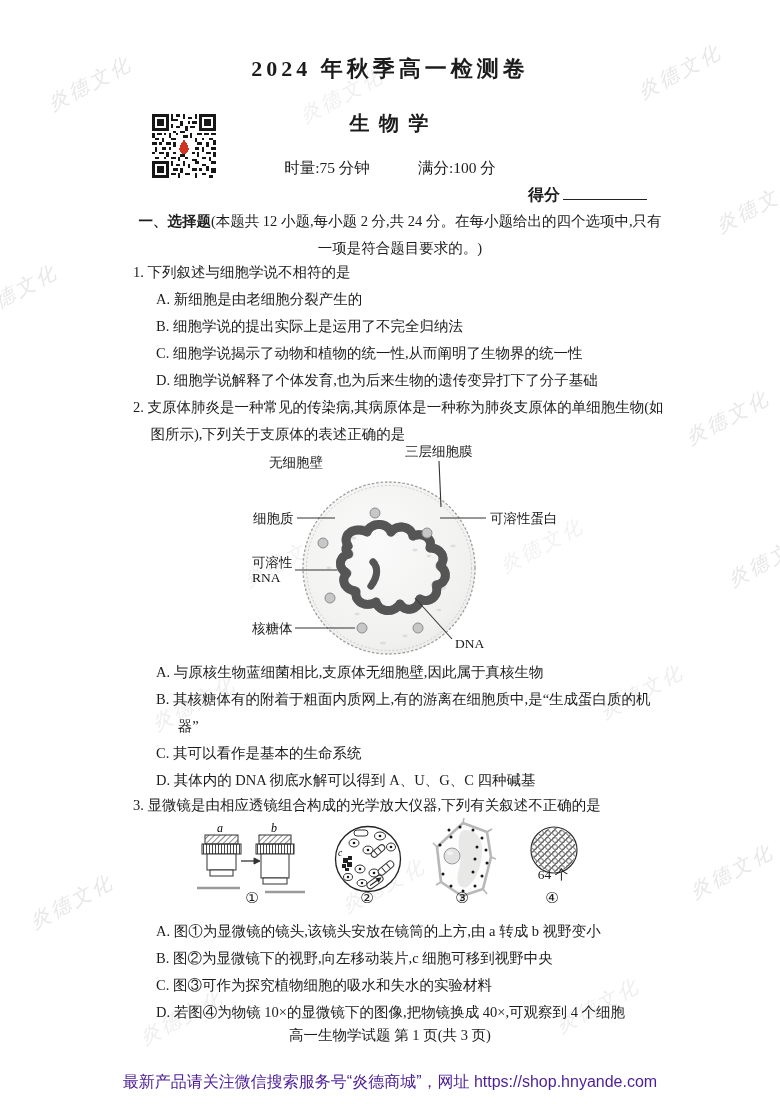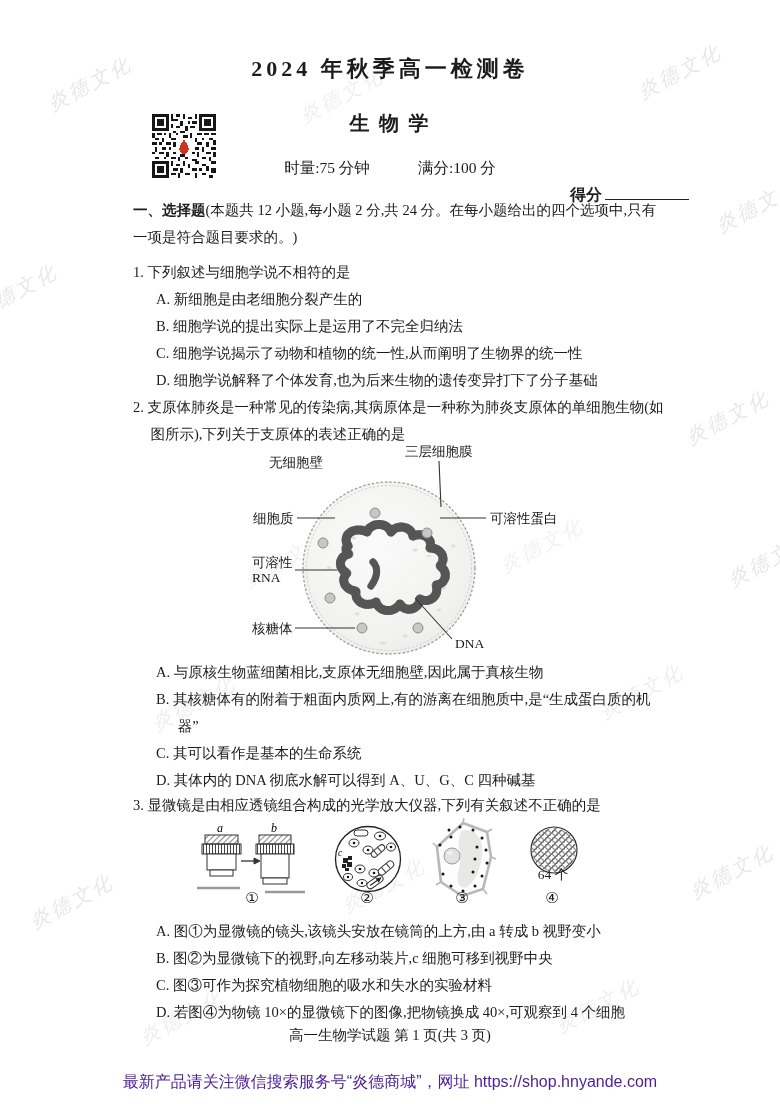--- a/index.html
+++ b/index.html
@@ -9,25 +9,25 @@
       letter-spacing:3px;white-space:nowrap;transform:rotate(-28deg);pointer-events:none;
       font-family:"DejaVu Serif",serif;}
   .title{position:absolute;top:54px;left:0;width:100%;text-align:center;
          font-size:22px;font-weight:bold;letter-spacing:4px;}
   .qr{position:absolute;left:150px;top:112px;}
   .subject{position:absolute;top:110px;left:0;width:100%;text-align:center;font-size:20px;
            font-weight:bold;letter-spacing:2px;font-family:"Liberation Sans","DejaVu Sans",sans-serif;}
   .meta{position:absolute;top:158px;left:0;width:100%;text-align:center;font-size:15.5px;}
   .meta span + span{margin-left:48px;}
   .score-row{position:absolute;left:528px;top:184px;font-size:16px;font-weight:bold;
-             font-family:"Liberation Sans","DejaVu Sans",sans-serif;margin-left:42px;}
+             font-family:"Liberation Sans","DejaVu Sans",sans-serif;}
   .score-line{display:inline-block;width:84px;height:15px;border-bottom:1.5px solid #222;margin-left:3px;}
   .block{position:absolute;left:133px;width:534px;font-size:14.5px;line-height:27px;}
   .sec-head{font-weight:bold;font-family:"Liberation Sans","DejaVu Sans",sans-serif;}
-  #sec{top:197px;}
+  #sec{top:208px;text-align:center;}
   #q1{top:259px;}
   #q2s{top:394px;}
   #q2o{top:659px;}
   #q3s{top:792px;}
   #q3o{top:918px;}
   .stem{padding-left:1.2em;text-indent:-1.2em;}
   .opts{padding-left:23px;}
   .opt{padding-left:1.5em;text-indent:-1.5em;}
   .fig{position:absolute;}
   #fig-cell{left:233px;top:438px;}

